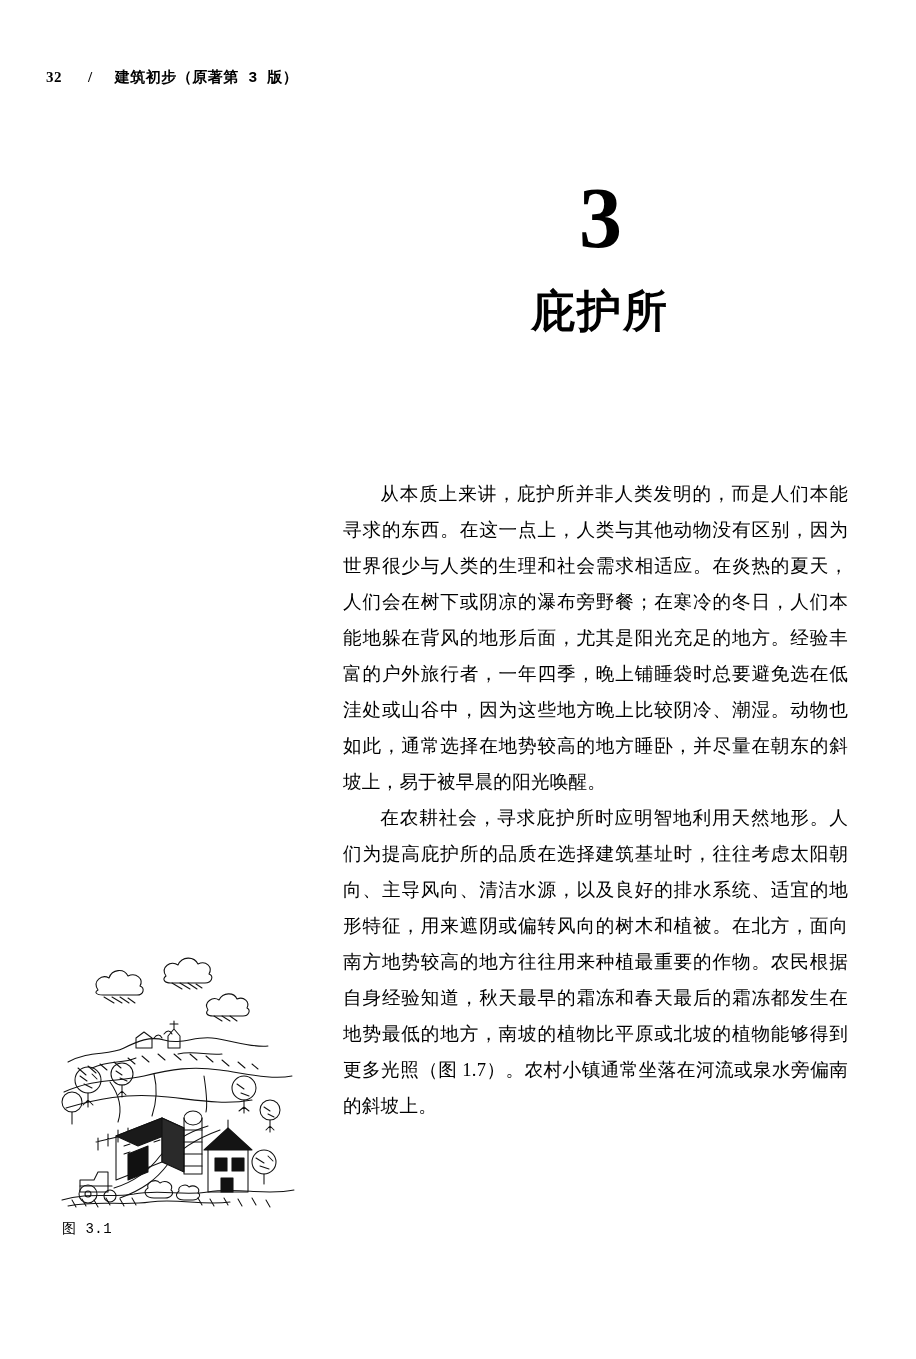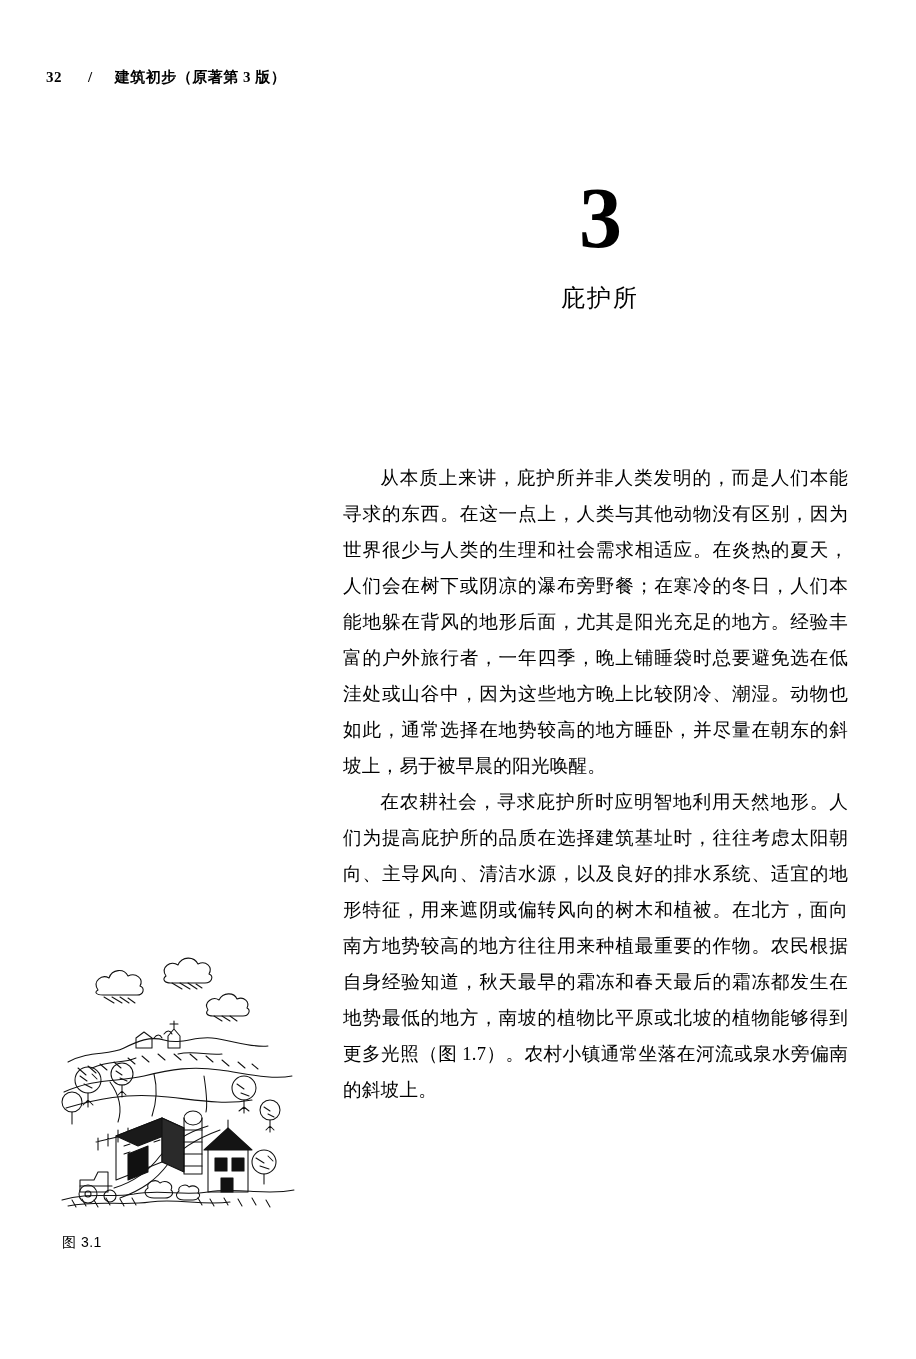--- a/index.html
+++ b/index.html
@@ -33,48 +33,49 @@
     font-weight: bold;
   }
   .running-head .sep {
     margin: 0 22px 0 26px;
     font-size: 15px;
     font-weight: bold;
   }
   .running-head .booktitle {
     font-size: 15px;
     font-weight: bold;
+    font-family: Liberation Mono, monospace;
   }
 
   
   .chapter-opener {
     position: absolute;
     top: 178px;
     left: 350px;
     width: 500px;
     text-align: center;
   }
   .chapter-number {
     font-family: "Liberation Serif", "DejaVu Serif", serif;
     font-size: 86px;
     font-weight: bold;
     line-height: 0.95;
     letter-spacing: -1px;
   }
   .chapter-title {
     margin-top: 22px;
-    font-size: 24px;
-    font-weight: normal;
+    font-size: 44px;
+    font-weight: bold;
     letter-spacing: 2px;
   }
 
   
   .body-column {
     position: absolute;
-    top: 460px;
+    top: 476px;
     left: 343px;
     width: 505px;
   }
   .body-column p {
     margin: 0;
     font-size: 18.6px;
     line-height: 36px;
     text-align: justify;
     text-justify: inter-ideograph;
     text-indent: 2em;
@@ -87,24 +88,24 @@
     left: 58px;
     top: 950px;
     width: 250px;
   }
   .figure-image {
     width: 240px;
     height: 260px;
     position: relative;
   }
   .figure-caption {
-    margin-top: 24px;
+    margin-top: 10px;
     margin-left: 4px;
     font-size: 14px;
-    font-family: Liberation Sans, sans-serif;
+    font-family: Liberation Mono, monospace;
     letter-spacing: 0.5px;
   }
   svg { display: block; }
 </style>
 </head>
 <body>
 
 <div class="running-head">
   <span class="folio">32</span>
   <span class="sep">/</span>

